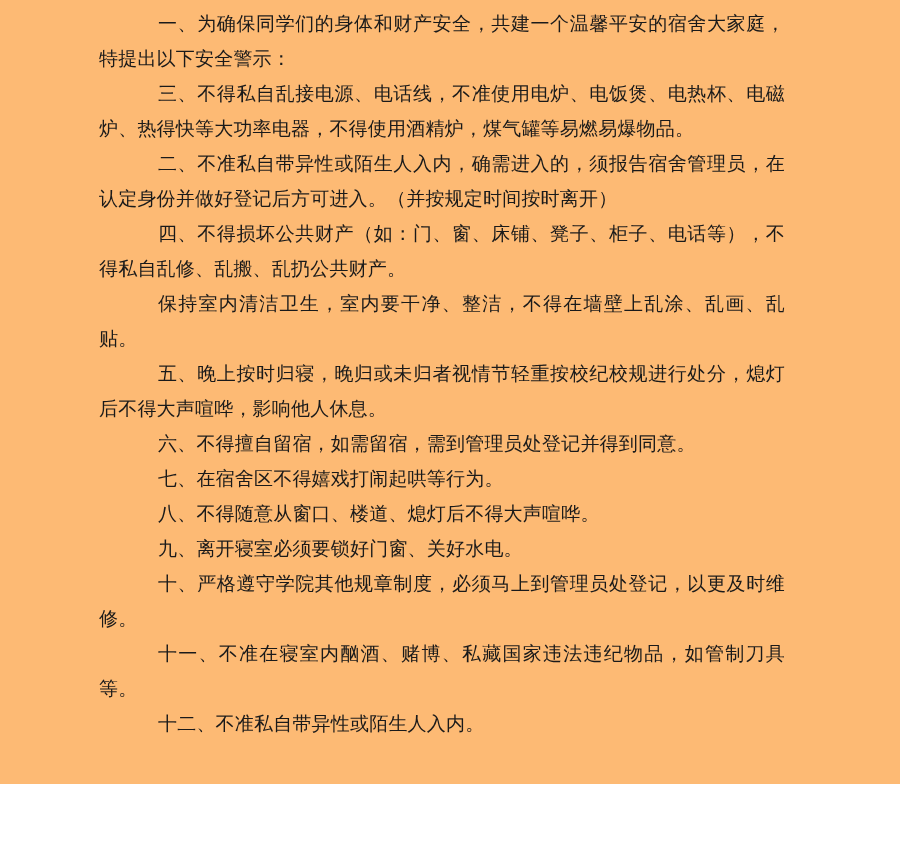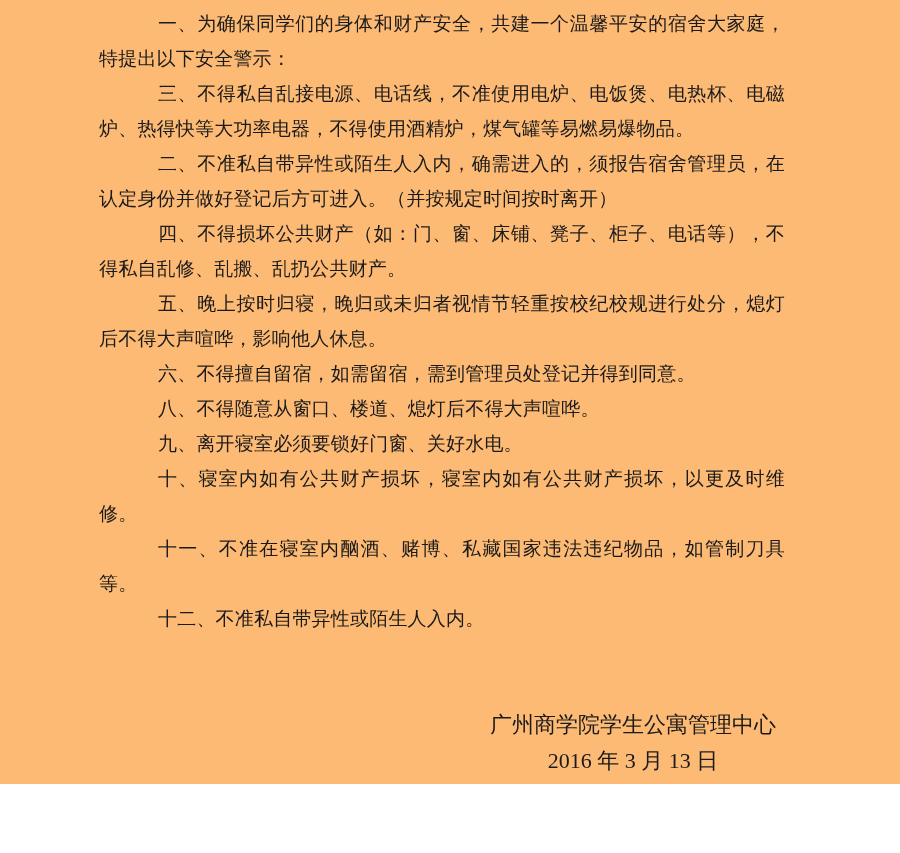--- a/index.html
+++ b/index.html
@@ -45,25 +45,27 @@
 </style>
 </head>
 <body>
 
 <div class="page">
   <div class="content">
     <p>一、为确保同学们的身体和财产安全，共建一个温馨平安的宿舍大家庭，特提出以下安全警示：</p>
     <p>三、不得私自乱接电源、电话线，不准使用电炉、电饭煲、电热杯、电磁炉、热得快等大功率电器，不得使用酒精炉，煤气罐等易燃易爆物品。</p>
     <p>二、不准私自带异性或陌生人入内，确需进入的，须报告宿舍管理员，在认定身份并做好登记后方可进入。（并按规定时间按时离开）</p>
     <p>四、不得损坏公共财产（如：门、窗、床铺、凳子、柜子、电话等），不得私自乱修、乱搬、乱扔公共财产。</p>
+    <p>保持室内清洁卫生，室内要干净、整洁，不得在墙壁上乱涂、乱画、乱贴。</p>
     <p>五、晚上按时归寝，晚归或未归者视情节轻重按校纪校规进行处分，熄灯后不得大声喧哗，影响他人休息。</p>
     <p>六、不得擅自留宿，如需留宿，需到管理员处登记并得到同意。</p>
+    <p>七、在宿舍区不得嬉戏打闹起哄等行为。</p>
     <p>八、不得随意从窗口、楼道、熄灯后不得大声喧哗。</p>
     <p>九、离开寝室必须要锁好门窗、关好水电。</p>
-    <p>十、寝室内如有公共财产损坏，寝室内如有公共财产损坏，以更及时维修。</p>
+    <p>十、严格遵守学院其他规章制度，必须马上到管理员处登记，以更及时维修。</p>
     <p>十一、不准在寝室内酗酒、赌博、私藏国家违法违纪物品，如管制刀具等。</p>
     <p>十二、不准私自带异性或陌生人入内。</p>
 
     <div class="signature-block">
       <div>广州商学院学生公寓管理中心</div>
       <div>2016 年 3 月 13 日</div>
     </div>
   </div>
 </div>
 

